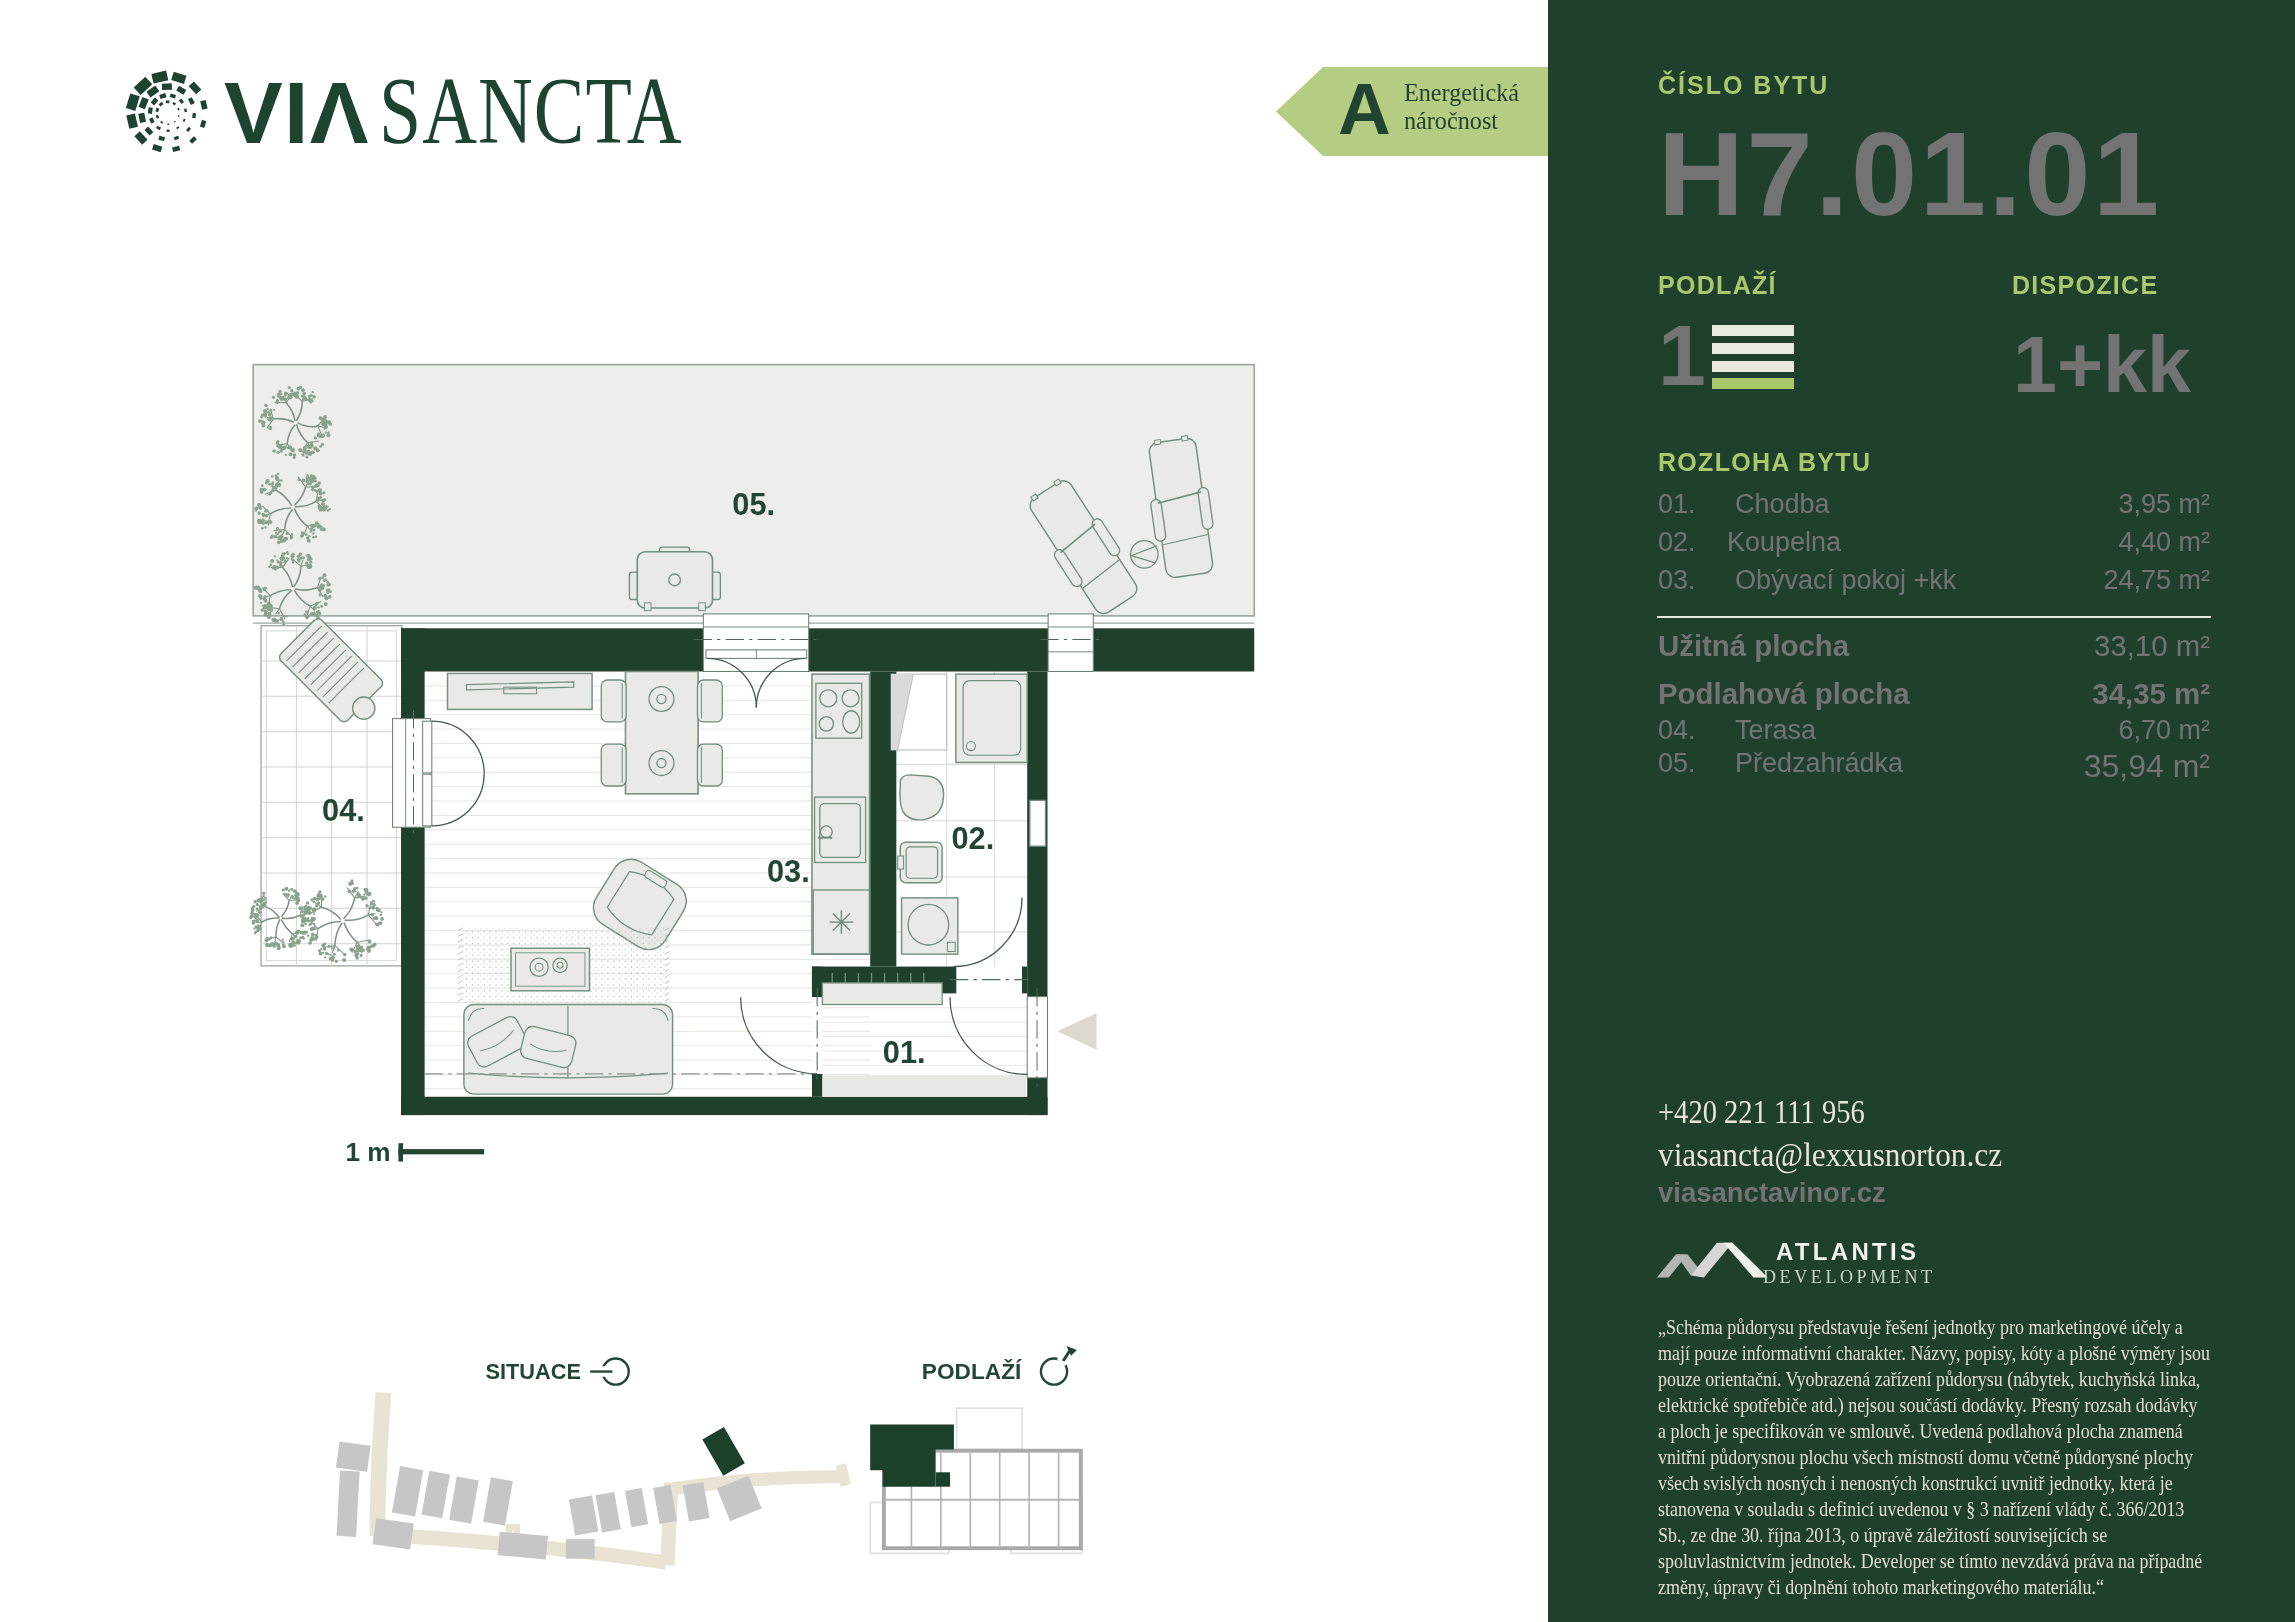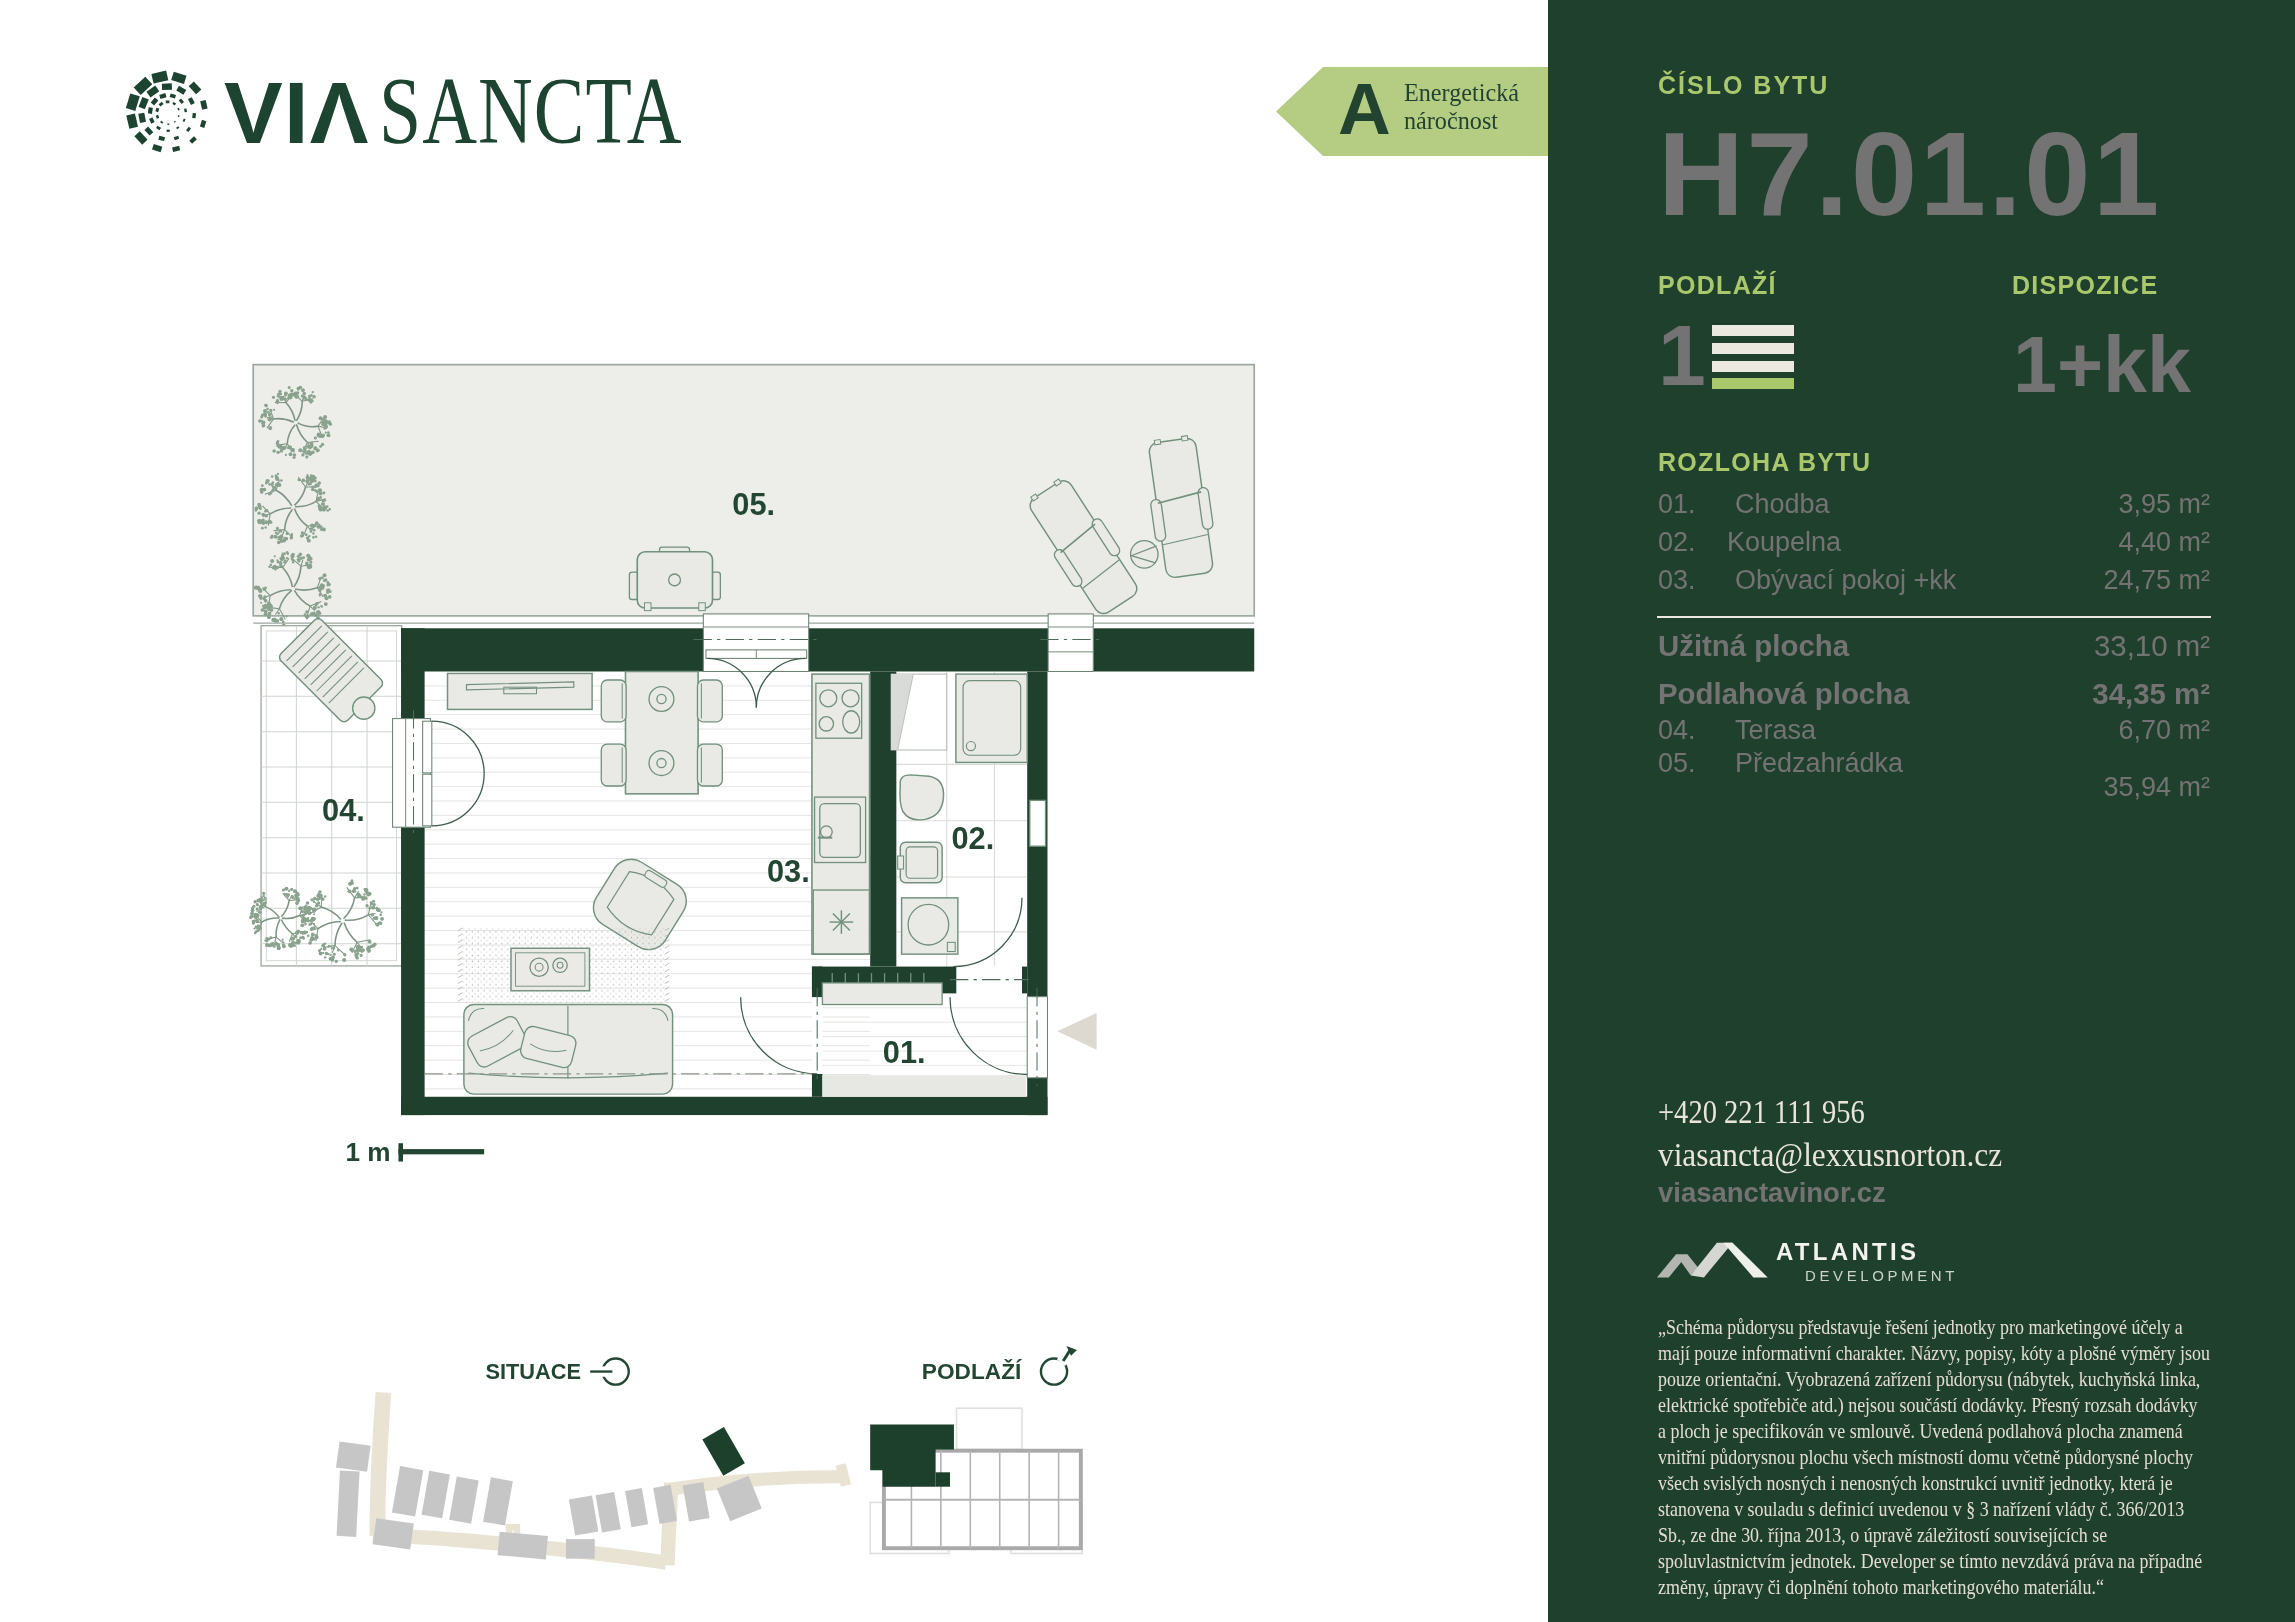--- a/index.html
+++ b/index.html
@@ -50,38 +50,38 @@
 
 <div class="abs cream" style="left:1658px;top:677px;font-size:29.4px;font-weight:bold;">Podlahová plocha</div>
 <div class="abs cream" style="left:1994px;top:677px;width:216px;font-size:29.4px;font-weight:bold;text-align:right;">34,35 m²</div>
 
 <div class="abs cream" style="left:1658px;top:715px;font-size:27px;">04.</div>
 <div class="abs cream" style="left:1735px;top:715px;font-size:27px;">Terasa</div>
 <div class="abs cream" style="left:2014px;top:715px;width:196px;font-size:27px;text-align:right;">6,70 m²</div>
 
 <div class="abs cream" style="left:1658px;top:748px;font-size:27px;">05.</div>
 <div class="abs cream" style="left:1735px;top:748px;font-size:27px;">Předzahrádka</div>
-<div class="abs cream" style="left:2014px;top:748px;width:196px;font-size:27px;text-align:right;margin-top:24px;">35,94 m²</div>
+<div class="abs cream" style="left:2014px;top:748px;width:196px;font-size:32px;text-align:right;">35,94 m²</div>
 
 <div class="abs" style="left:1658px;top:1093px;font-size:34px;color:#e9e5da;font-family:'Liberation Serif',serif;transform:scaleX(0.84);transform-origin:left top;white-space:nowrap;">+420 221 111 956</div>
 
 <div class="abs" style="left:1658px;top:1136px;font-size:34px;color:#e9e5da;font-family:'Liberation Serif',serif;transform:scaleX(0.92);transform-origin:left top;white-space:nowrap;">viasancta@lexxusnorton.cz</div>
 
 <div class="abs cream" style="left:1658px;top:1177px;font-size:27.5px;font-weight:bold;">viasanctavinor.cz</div>
 
 <svg class="abs" style="left:1654px;top:1237px;" width="118" height="43" viewBox="0 0 180 66">
   <polygon points="4,62 33,27 51,27 22,62" fill="#b3b6b0"></polygon>
   <polygon points="33,27 51,27 67,47 56,59" fill="#b3b6b0"></polygon>
   <polygon points="56,59 96,9 120,9 76,62" fill="#d6d7d2"></polygon>
   <polygon points="106,9 120,9 174,62 152,62" fill="#eef0ea"></polygon>
 </svg>
 
 <div class="abs" style="left:1776px;top:1238px;font-size:24px;font-weight:bold;letter-spacing:3.3px;color:#f2f2ee;">ATLANTIS</div>
 
-<div class="abs" style="left:1805px;top:1267px;font-size:15px;letter-spacing:3.6px;color:#ccd3c9;">DEVELOPMENT</div>
+<div class="abs" style="left:1763px;top:1267px;font-size:18px;letter-spacing:3.6px;color:#ccd3c9;font-family:Liberation Serif, serif;">DEVELOPMENT</div>
 
 <div class="abs" style="left:1658px;top:1314px;width:720px;font-size:22px;line-height:26px;color:#e3ded2;font-family:'Liberation Serif',serif;transform:scaleX(0.815);transform-origin:left top;white-space:nowrap;">„Schéma půdorysu představuje řešení jednotky pro marketingové účely a<br>mají pouze informativní charakter. Názvy, popisy, kóty a plošné výměry jsou<br>pouze orientační. Vyobrazená zařízení půdorysu (nábytek, kuchyňská linka,<br>elektrické spotřebiče atd.) nejsou součástí dodávky. Přesný rozsah dodávky<br>a ploch je specifikován ve smlouvě. Uvedená podlahová plocha znamená<br>vnitřní půdorysnou plochu všech místností domu včetně půdorysné plochy<br>všech svislých nosných i nenosných konstrukcí uvnitř jednotky, která je<br>stanovena v souladu s definicí uvedenou v § 3 nařízení vlády č. 366/2013<br>Sb., ze dne 30. října 2013, o úpravě záležitostí souvisejících se<br>spoluvlastnictvím jednotek. Developer se tímto nevzdává práva na případné<br>změny, úpravy či doplnění tohoto marketingového materiálu.“</div>
 
 <svg class="abs" style="left:122px;top:67px;" width="92" height="92" viewBox="0 0 140 140">
   <g fill="#1d4331">
 <rect x="118.2" y="83.1" width="10.7" height="6.9" transform="rotate(107 123.5 86.5)"></rect>
 <rect x="103.1" y="107.9" width="9.9" height="6.4" transform="rotate(137 108.1 111.1)"></rect>
 <rect x="76.9" y="121.1" width="11.0" height="7.1" transform="rotate(167 82.4 124.6)"></rect>
 <rect x="46.6" y="119.1" width="13.7" height="8.8" transform="rotate(197 53.5 123.5)"></rect>
 <rect x="20.3" y="102.5" width="17.3" height="11.2" transform="rotate(227 28.9 108.1)"></rect>

